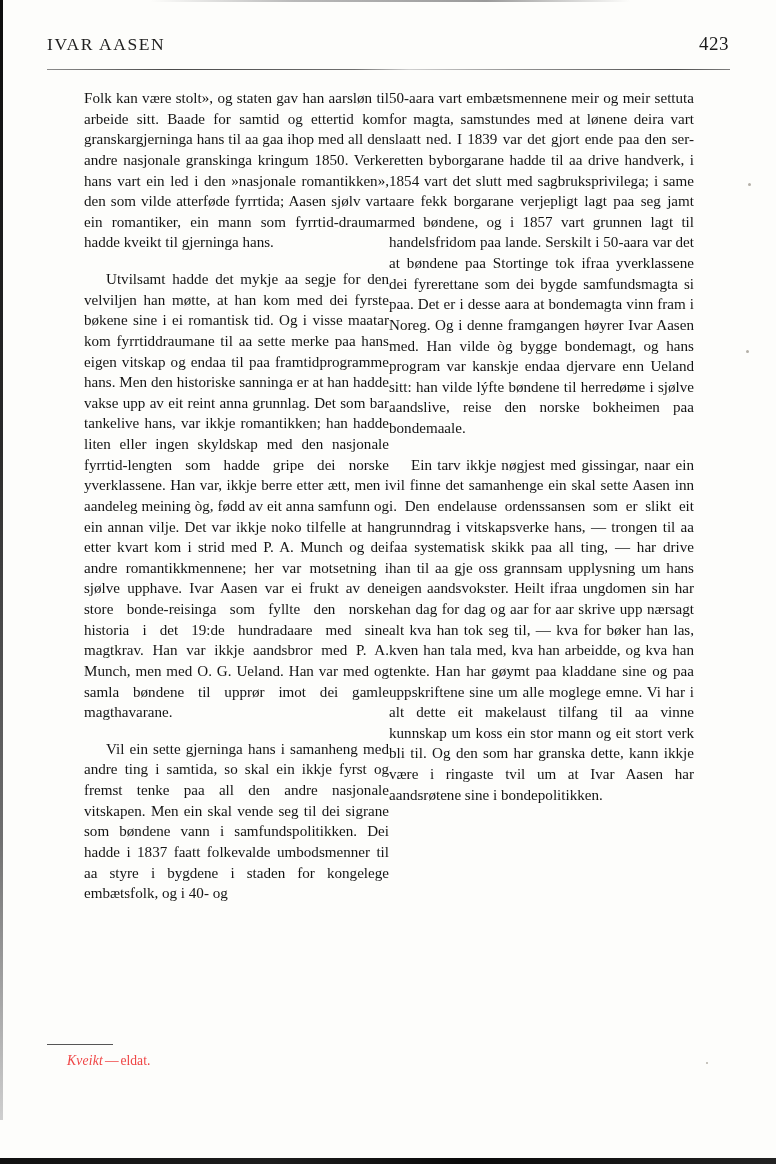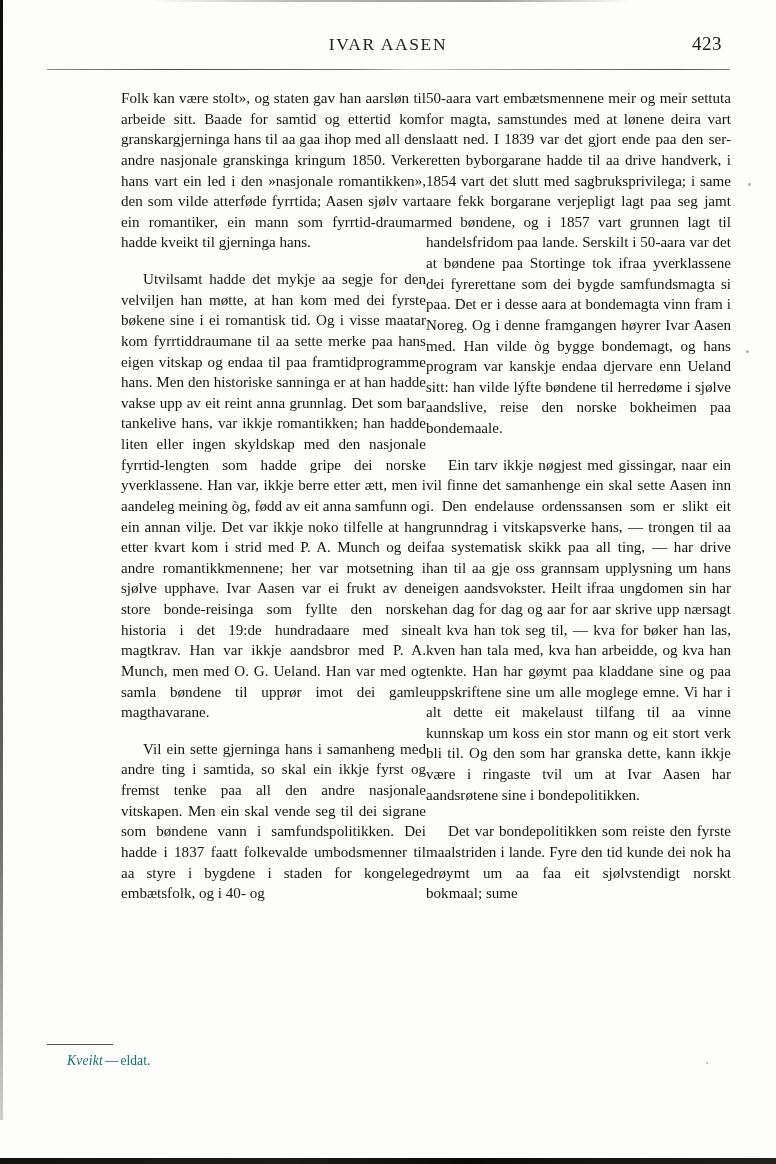--- a/index.html
+++ b/index.html
@@ -54,28 +54,28 @@
     left: 47px;
     top: 34px;
     width: 682px;
     height: 26px;
   }
   .header-title {
     position: absolute;
     left: 0;
     top: 0;
     width: 682px;
-    text-align: center;
+    text-align: left;
     font-size: 17.5px;
     letter-spacing: 1.6px;
     color: #1f1f1f;
   }
   .header-folio {
     position: absolute;
-    right: 7px;
+    right: 0;
     top: -1px;
     font-size: 19px;
     letter-spacing: 0.5px;
     color: #1a1a1a;
   }
   .header-rule {
     position: absolute;
     left: 47px;
     top: 69px;
     width: 683px;
@@ -84,21 +84,21 @@
   }
 
   
   .columns {
     position: absolute;
     left: 47px;
     top: 88px;
     width: 684px;
     height: 955px;
     display: flex;
-    justify-content: flex-end;
+    justify-content: center;
   }
   .col {
     width: 305px;
     font-size: 15.1px;
     line-height: 20.62px;
     text-align: justify;
     text-justify: inter-word;
     color: #141414;
     hyphens: none;
   }
@@ -129,21 +129,21 @@
   .fn-rule {
     width: 66px;
     height: 1px;
     background: #555;
     margin-bottom: 7px;
   }
   .fn-text {
     font-size: 13.6px;
     line-height: 18px;
     padding-left: 20px;
-    color: #0f766e;
+    color: #ef4444;
   }
   .fn-term {
     font-style: italic;
     letter-spacing: 0.2px;
   }
   .fn-dash {
     padding: 0 2px;
   }
 </style>
 </head>
@@ -168,21 +168,20 @@
 
     <div class="col">
       <p>Folk kan være stolt», og staten gav han aarsløn til arbeide sitt. Baade for samtid og ettertid kom granskargjerninga hans til aa gaa ihop med all den andre nasjonale granskinga kringum 1850. Verke hans vart ein led i den »nasjonale romantikken», den som vilde atterføde fyrrtida; Aasen sjølv vart ein romantiker, ein mann som fyrrtid-draumar hadde kveikt til gjerninga hans.</p>
       <p class="indent">Utvilsamt hadde det mykje aa segje for den velviljen han møtte, at han kom med dei fyrste bøkene sine i ei romantisk tid. Og i visse maatar kom fyrrtiddraumane til aa sette merke paa hans eigen vitskap og endaa til paa framtidprogramme hans. Men den historiske sanninga er at han hadde vakse upp av eit reint anna grunnlag. Det som bar tankelive hans, var ikkje romantikken; han hadde liten eller ingen skyldskap med den nasjonale fyrrtid-lengten som hadde gripe dei norske yverklassene. Han var, ikkje berre etter ætt, men i aandeleg meining òg, fødd av eit anna samfunn og ein annan vilje. Det var ikkje noko tilfelle at han etter kvart kom i strid med P. A. Munch og dei andre romantikkmennene; her var motsetning i sjølve upphave. Ivar Aasen var ei frukt av den store bonde-reisinga som fyllte den norske historia i det 19:de hundradaare med sine magtkrav. Han var ikkje aandsbror med P. A. Munch, men med O. G. Ueland. Han var med og samla bøndene til upprør imot dei gamle magthavarane.</p>
       <p class="indent">Vil ein sette gjerninga hans i samanheng med andre ting i samtida, so skal ein ikkje fyrst og fremst tenke paa all den andre nasjonale vitskapen. Men ein skal vende seg til dei sigrane som bøndene vann i samfundspolitikken. Dei hadde i 1837 faatt folkevalde umbodsmenner til aa styre i bygdene i staden for kongelege embætsfolk, og i 40- og</p>
     </div>
 
     <div class="col">
       <p>50-aara vart embætsmennene meir og meir settuta for magta, samstundes med at lønene deira vart slaatt ned. I 1839 var det gjort ende paa den ser-retten byborgarane hadde til aa drive handverk, i 1854 vart det slutt med sagbruksprivilega; i same aare fekk borgarane verjepligt lagt paa seg jamt med bøndene, og i 1857 vart grunnen lagt til handelsfridom paa lande. Serskilt i 50-aara var det at bøndene paa Stortinge tok ifraa yverklassene dei fyrerettane som dei bygde samfundsmagta si paa. Det er i desse aara at bondemagta vinn fram i Noreg. Og i denne framgangen høyrer Ivar Aasen med. Han vilde òg bygge bondemagt, og hans program var kanskje endaa djervare enn Ueland sitt: han vilde lýfte bøndene til herredøme i sjølve aandslive, reise den norske bokheimen paa bondemaale.</p>
       <p class="indent">Ein tarv ikkje nøgjest med gissingar, naar ein vil finne det samanhenge ein skal sette Aasen inn i. Den endelause ordenssansen som er slikt eit grunndrag i vitskapsverke hans, — trongen til aa faa systematisk skikk paa all ting, — har drive han til aa gje oss grannsam upplysning um hans eigen aandsvokster. Heilt ifraa ungdomen sin har han dag for dag og aar for aar skrive upp nærsagt alt kva han tok seg til, — kva for bøker han las, kven han tala med, kva han arbeidde, og kva han tenkte. Han har gøymt paa kladdane sine og paa uppskriftene sine um alle moglege emne. Vi har i alt dette eit makelaust tilfang til aa vinne kunnskap um koss ein stor mann og eit stort verk bli til. Og den som har granska dette, kann ikkje være i ringaste tvil um at Ivar Aasen har aandsrøtene sine i bondepolitikken.</p>
-      <p class="indent">Det var bondepolitikken som reiste den fyrste maalstriden i lande. Fyre den tid kunde dei nok ha drøymt um aa faa eit sjølvstendigt norskt bokmaal; sume</p>
     </div>
 
   </div>
 
   <div class="footnotes">
 
     <div class="fn-col">
       <div class="fn-rule"></div>
       <div class="fn-text">
         <span class="fn-term">Kveikt</span><span class="fn-dash">—</span><span>eldat.</span>

